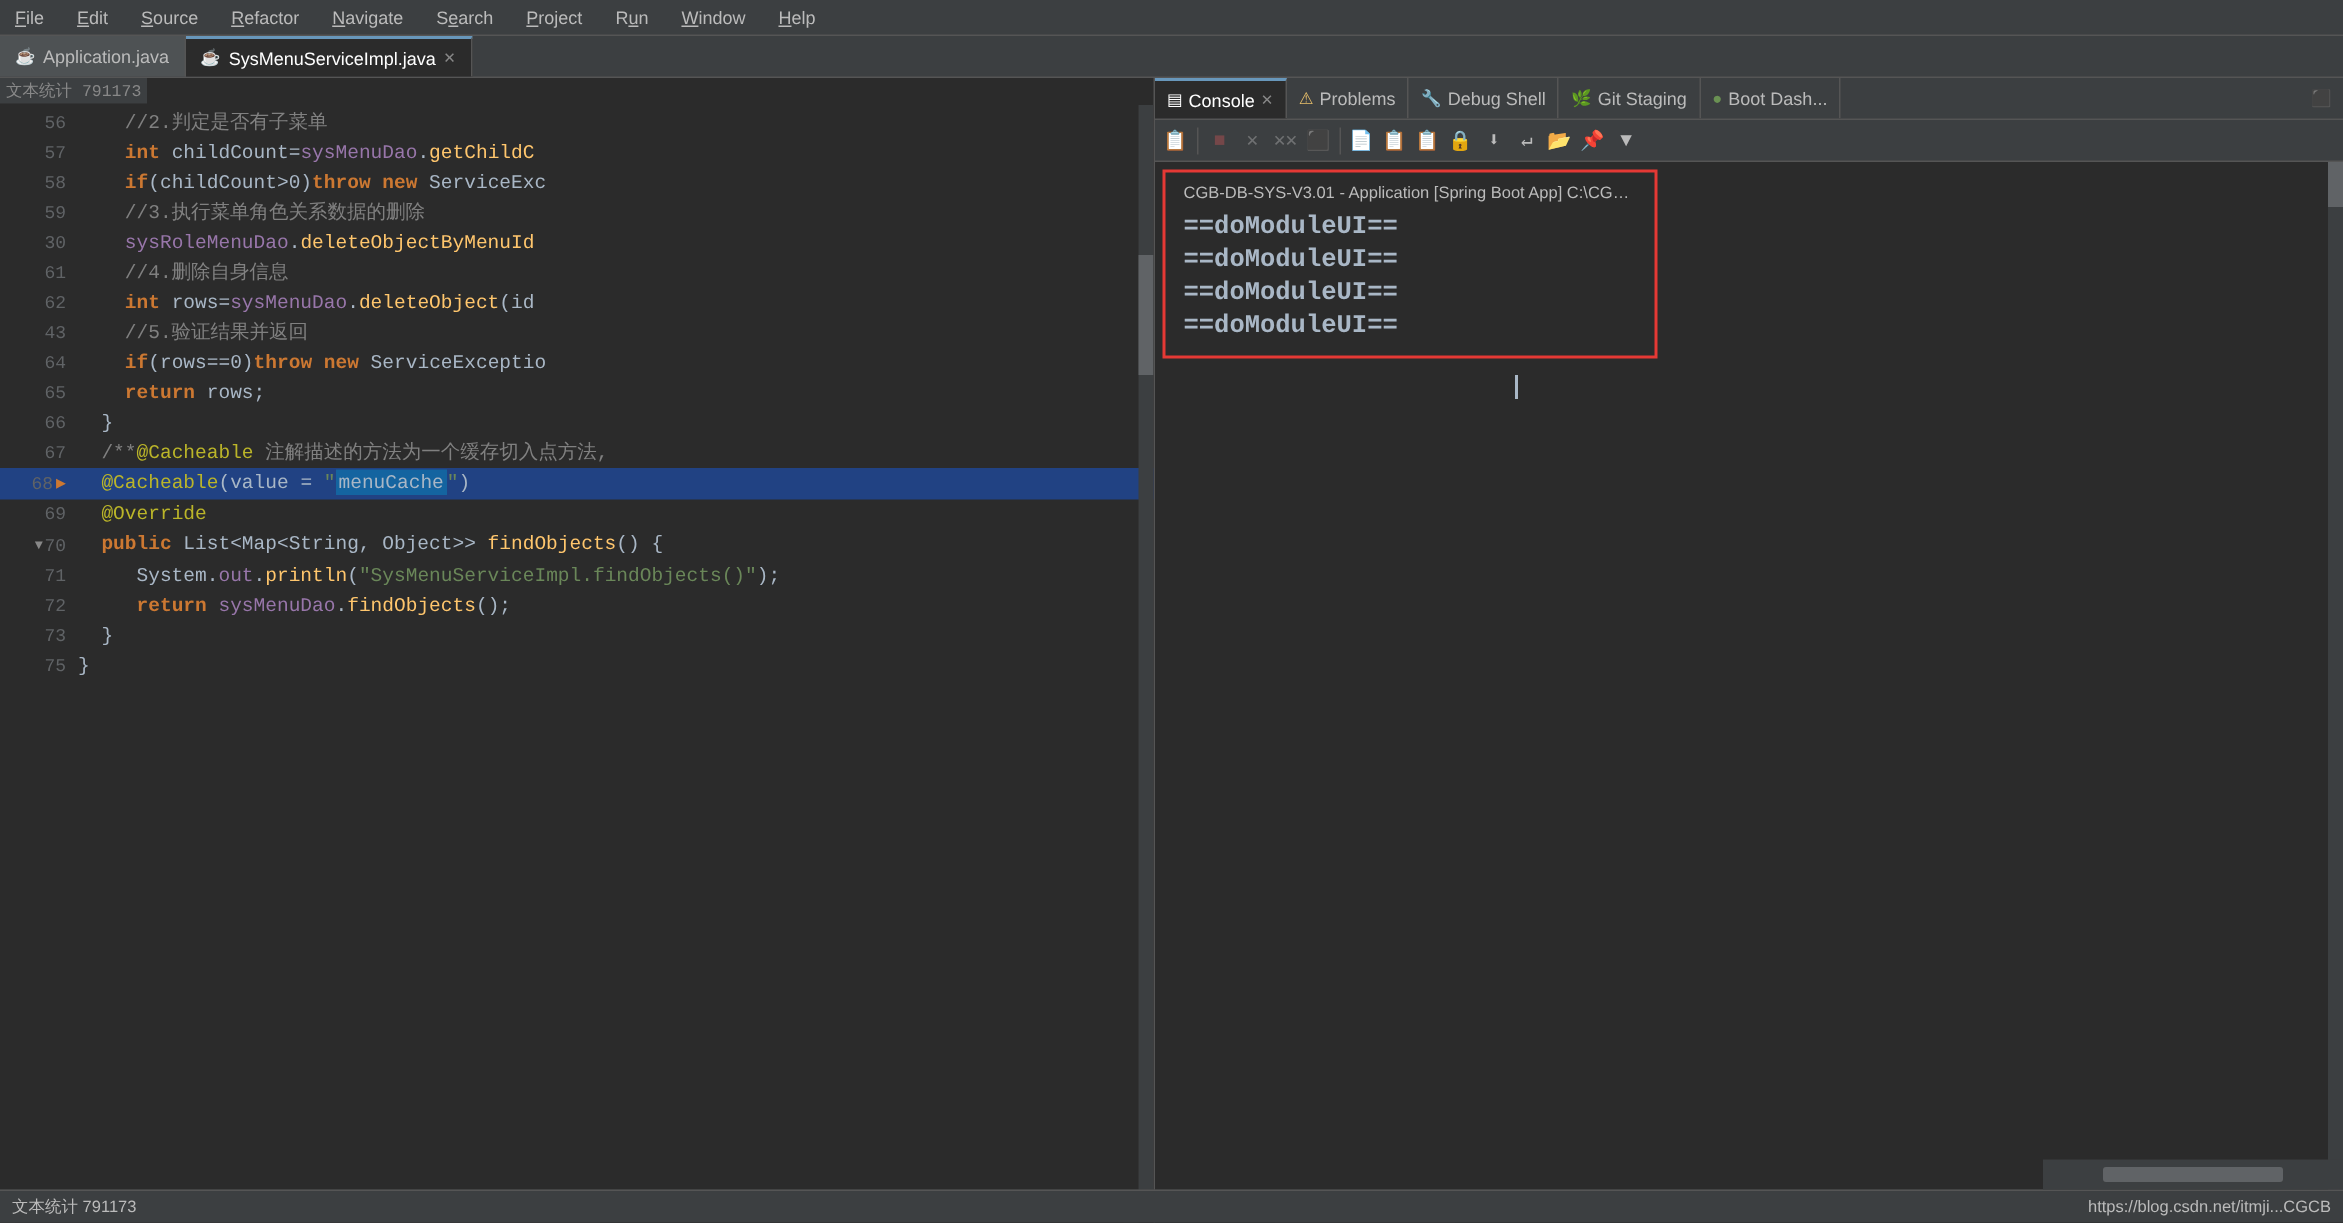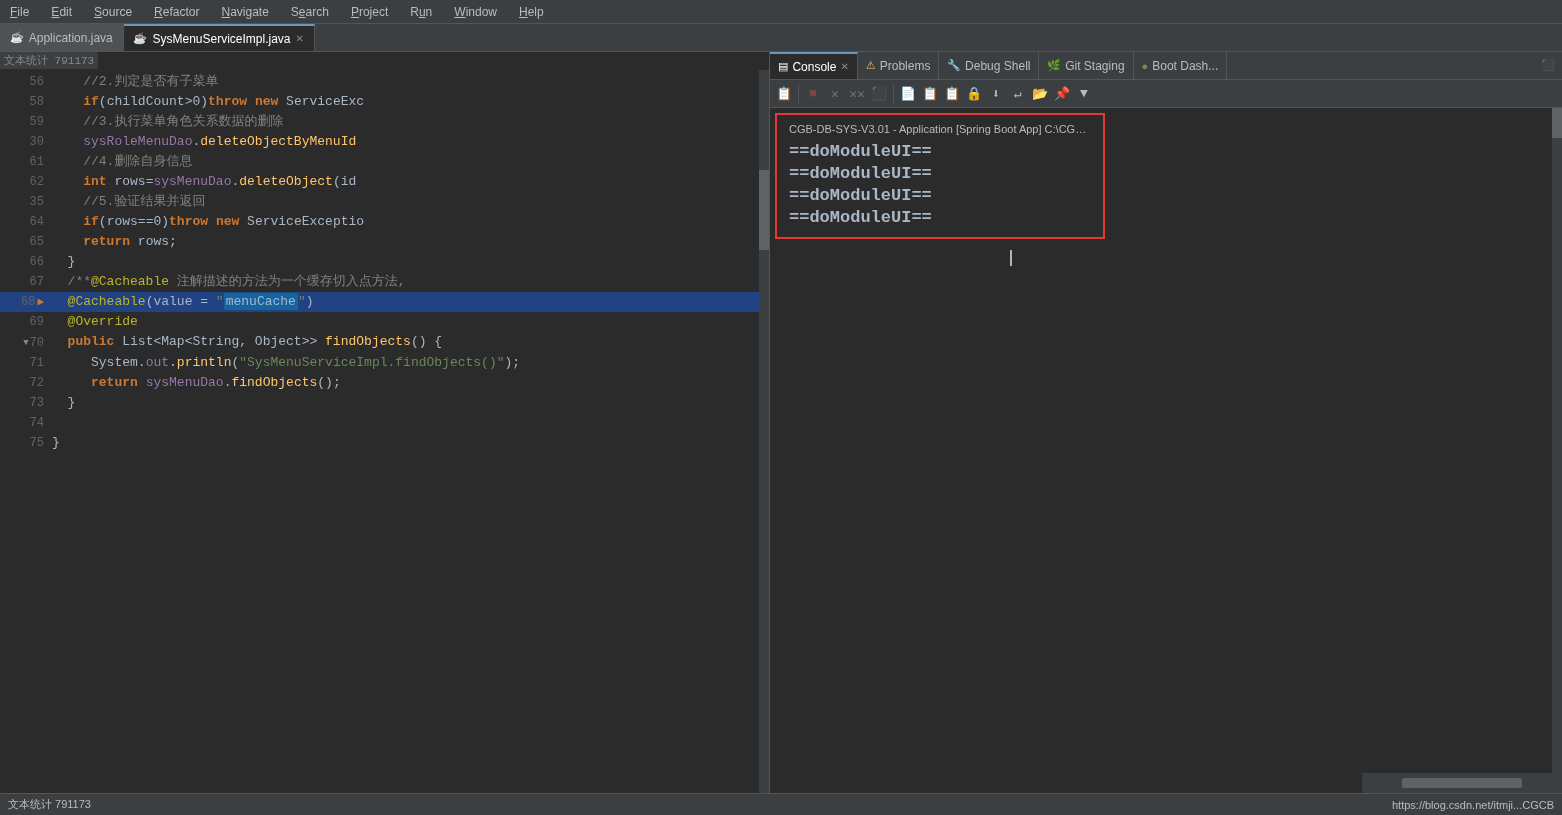--- a/index.html
+++ b/index.html
@@ -310,20 +310,28 @@
 
     <div class="code-lines" style="margin-top: 18px;">
 
       <div class="code-line">
         <div class="line-number-col">
           <span class="line-num-text">56</span>
         </div>
         <div class="line-content comment">&nbsp;&nbsp;&nbsp;&nbsp;//2.判定是否有子菜单</div>
       </div>
 
+      <div class="code-line">
+        <div class="line-number-col">
+          <span class="line-num-text">57</span>
+        </div>
+        <div class="line-content">
+          &nbsp;&nbsp;&nbsp;&nbsp;<span class="kw">int</span> childCount=<span style="color:#9876aa">sysMenuDao</span>.<span style="color:#ffc66d">getChildC</span>
+        </div>
+      </div>
 
       <div class="code-line">
         <div class="line-number-col">
           <span class="line-num-text">58</span>
         </div>
         <div class="line-content">
           &nbsp;&nbsp;&nbsp;&nbsp;<span class="kw">if</span>(childCount&gt;0)<span class="kw">throw</span> <span class="kw">new</span> ServiceEx<span style="color:#a9b7c6">c</span>
         </div>
       </div>
 
@@ -354,21 +362,21 @@
         <div class="line-number-col">
           <span class="line-num-text">62</span>
         </div>
         <div class="line-content">
           &nbsp;&nbsp;&nbsp;&nbsp;<span class="kw">int</span> rows=<span style="color:#9876aa">sysMenuDao</span>.<span style="color:#ffc66d">deleteObject</span>(id
         </div>
       </div>
 
       <div class="code-line">
         <div class="line-number-col">
-          <span class="line-num-text">35</span>
+          <span class="line-num-text">43</span>
         </div>
         <div class="line-content comment">&nbsp;&nbsp;&nbsp;&nbsp;//5.验证结果并返回</div>
       </div>
 
       <div class="code-line">
         <div class="line-number-col">
           <span class="line-num-text">64</span>
         </div>
         <div class="line-content">
           &nbsp;&nbsp;&nbsp;&nbsp;<span class="kw">if</span>(rows==0)<span class="kw">throw</span> <span class="kw">new</span> ServiceExceptio
@@ -452,26 +460,20 @@
 
       <div class="code-line">
         <div class="line-number-col">
           <span class="line-num-text">73</span>
         </div>
         <div class="line-content">
           &nbsp;&nbsp;}
         </div>
       </div>
 
-      <div class="code-line">
-        <div class="line-number-col">
-          <span class="line-num-text">74</span>
-        </div>
-        <div class="line-content"></div>
-      </div>
 
       <div class="code-line">
         <div class="line-number-col">
           <span class="line-num-text">75</span>
         </div>
         <div class="line-content">}</div>
       </div>
 
     </div>
 

